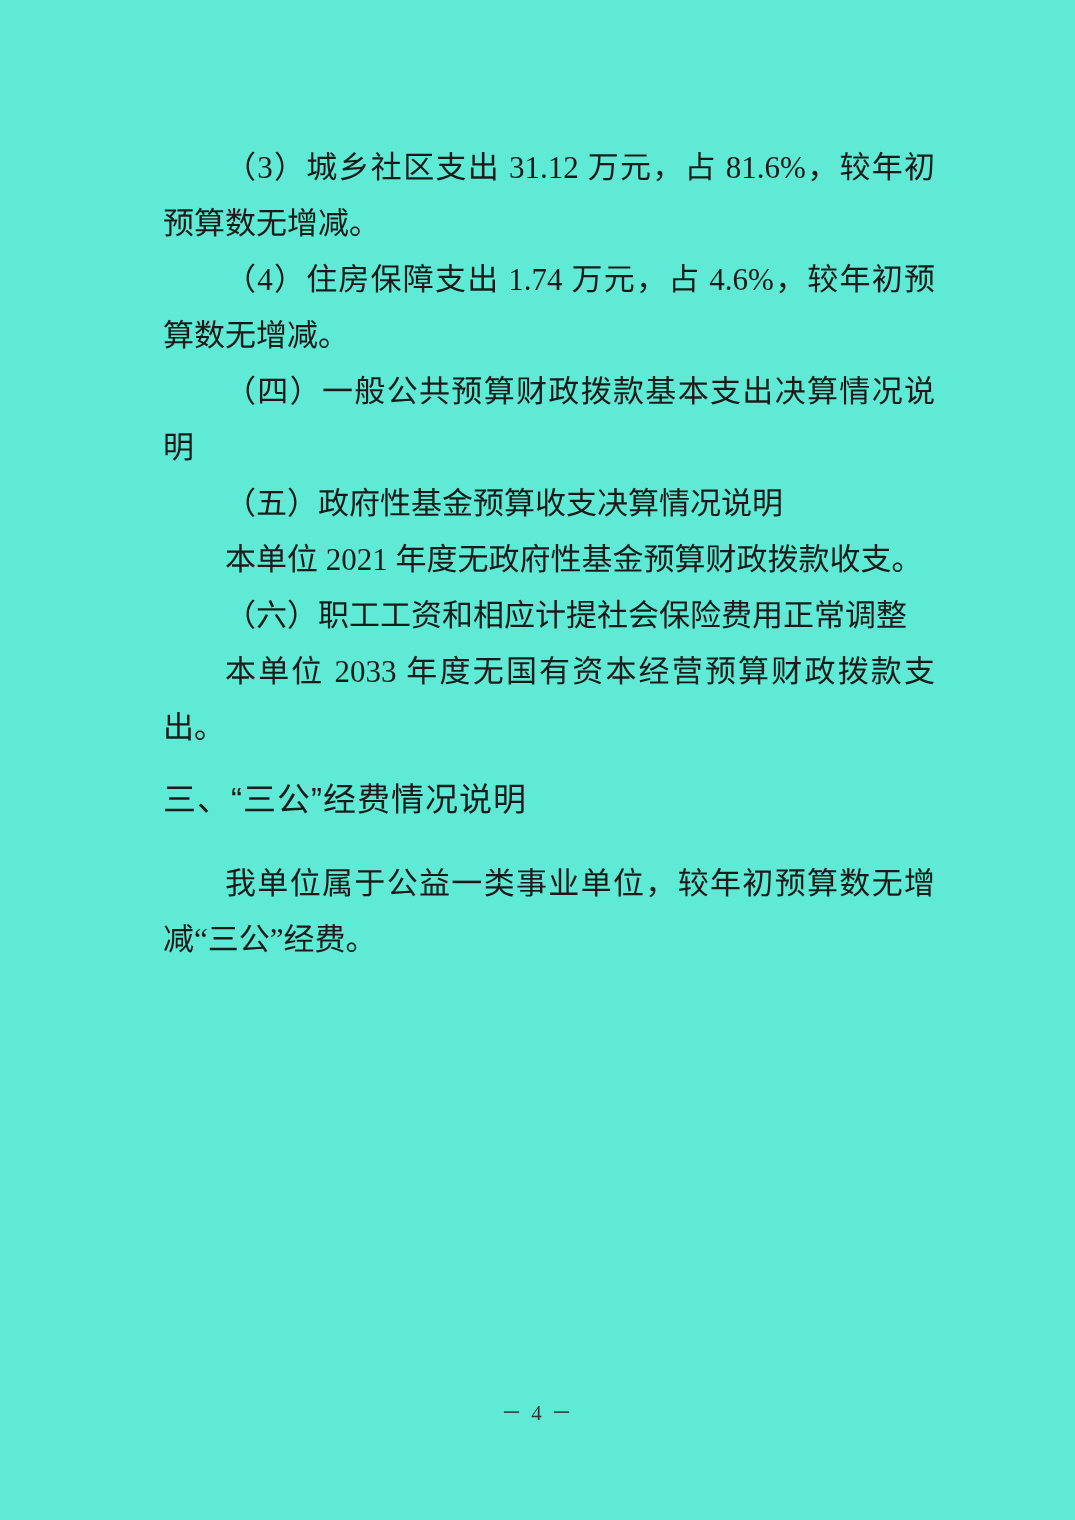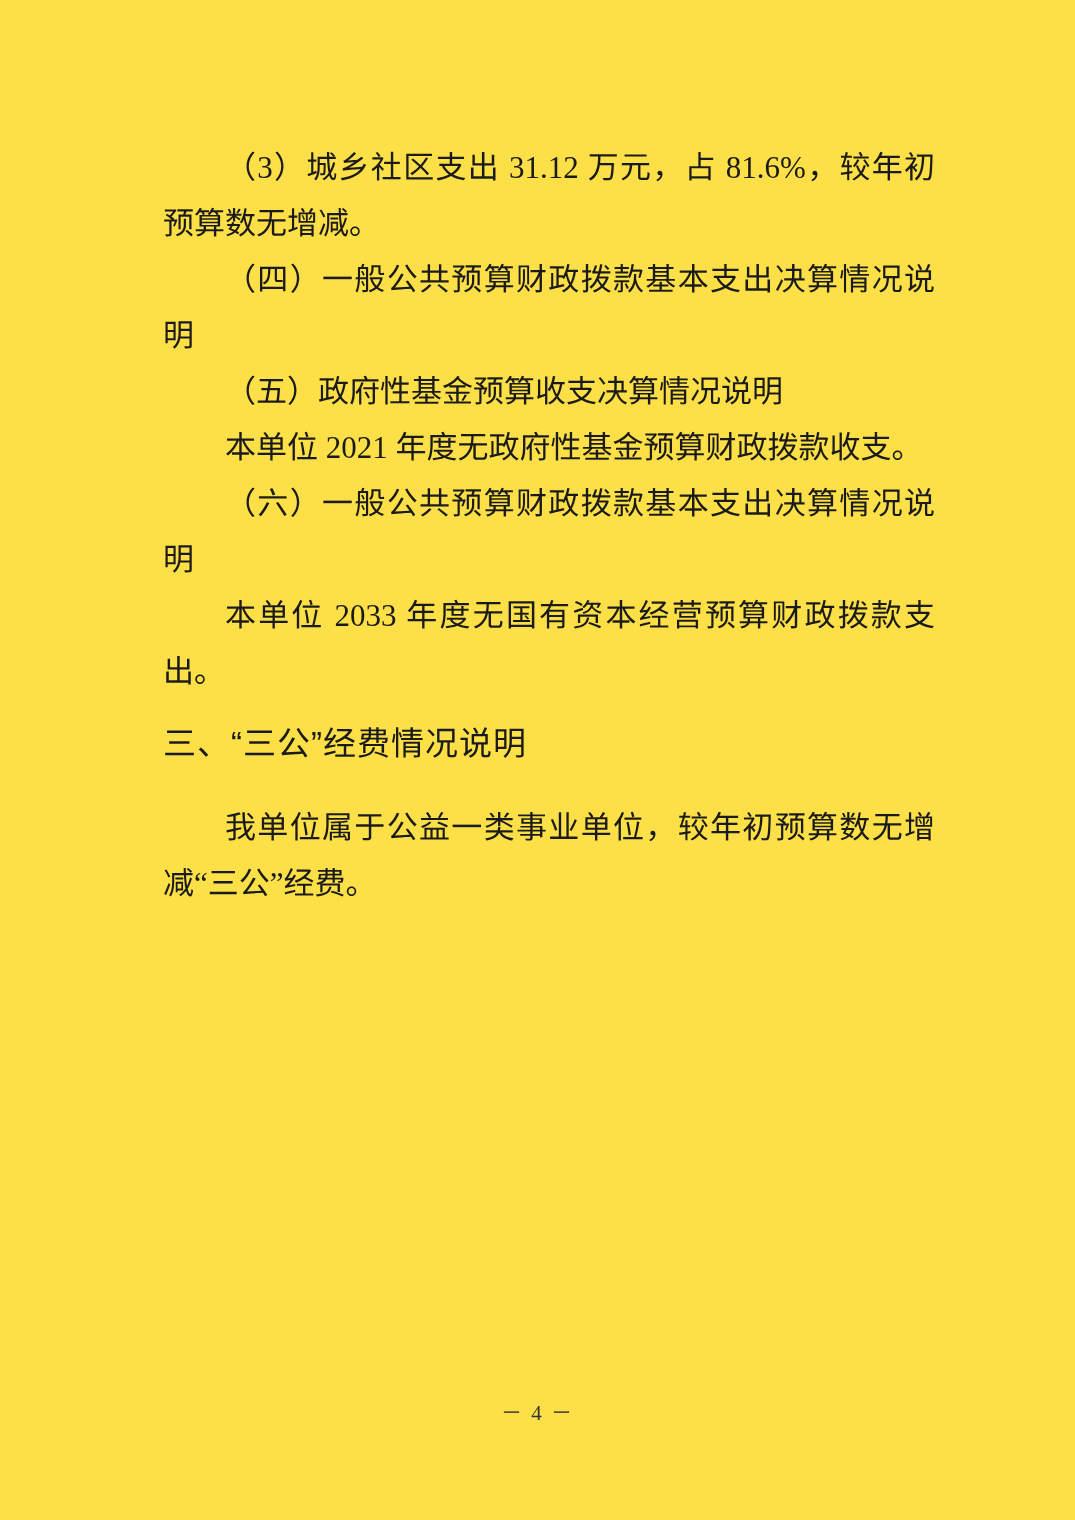--- a/index.html
+++ b/index.html
@@ -4,21 +4,21 @@
 <style>
   html, body {
     margin: 0;
     padding: 0;
     background: #ffffff;
   }
   .page {
     position: relative;
     width: 1075px;
     height: 1520px;
-    background: #fde047;
+    background: #5eead4;
     overflow: hidden;
     font-family: "Liberation Serif", "DejaVu Serif", serif;
     color: #1a1a1a;
   }
   .content {
     position: absolute;
     left: 163px;
     top: 140px;
     width: 772px;
   }
@@ -56,24 +56,25 @@
     color: #333333;
     letter-spacing: 2px;
   }
 </style>
 </head>
 <body>
 
 <div class="page">
   <main class="content">
     <p class="indent">（3）城乡社区支出 31.12 万元，占 81.6%，较年初预算数无增减。</p>
+    <p class="indent">（4）住房保障支出 1.74 万元，占 4.6%，较年初预算数无增减。</p>
     <p class="indent h3">（四）一般公共预算财政拨款基本支出决算情况说明</p>
     <p class="indent h3">（五）政府性基金预算收支决算情况说明</p>
     <p class="indent">本单位 2021 年度无政府性基金预算财政拨款收支。</p>
-    <p class="indent h3">（六）一般公共预算财政拨款基本支出决算情况说明</p>
+    <p class="indent h3">（六）职工工资和相应计提社会保险费用正常调整</p>
     <p class="indent">本单位 2033 年度无国有资本经营预算财政拨款支出。</p>
     <p class="h1">三、“三公”经费情况说明</p>
     <p class="indent">我单位属于公益一类事业单位，较年初预算数无增减“三公”经费。</p>
   </main>
   <footer class="page-footer">
     <span>－ 4 －</span>
   </footer>
 </div>
 
 </body></html>

